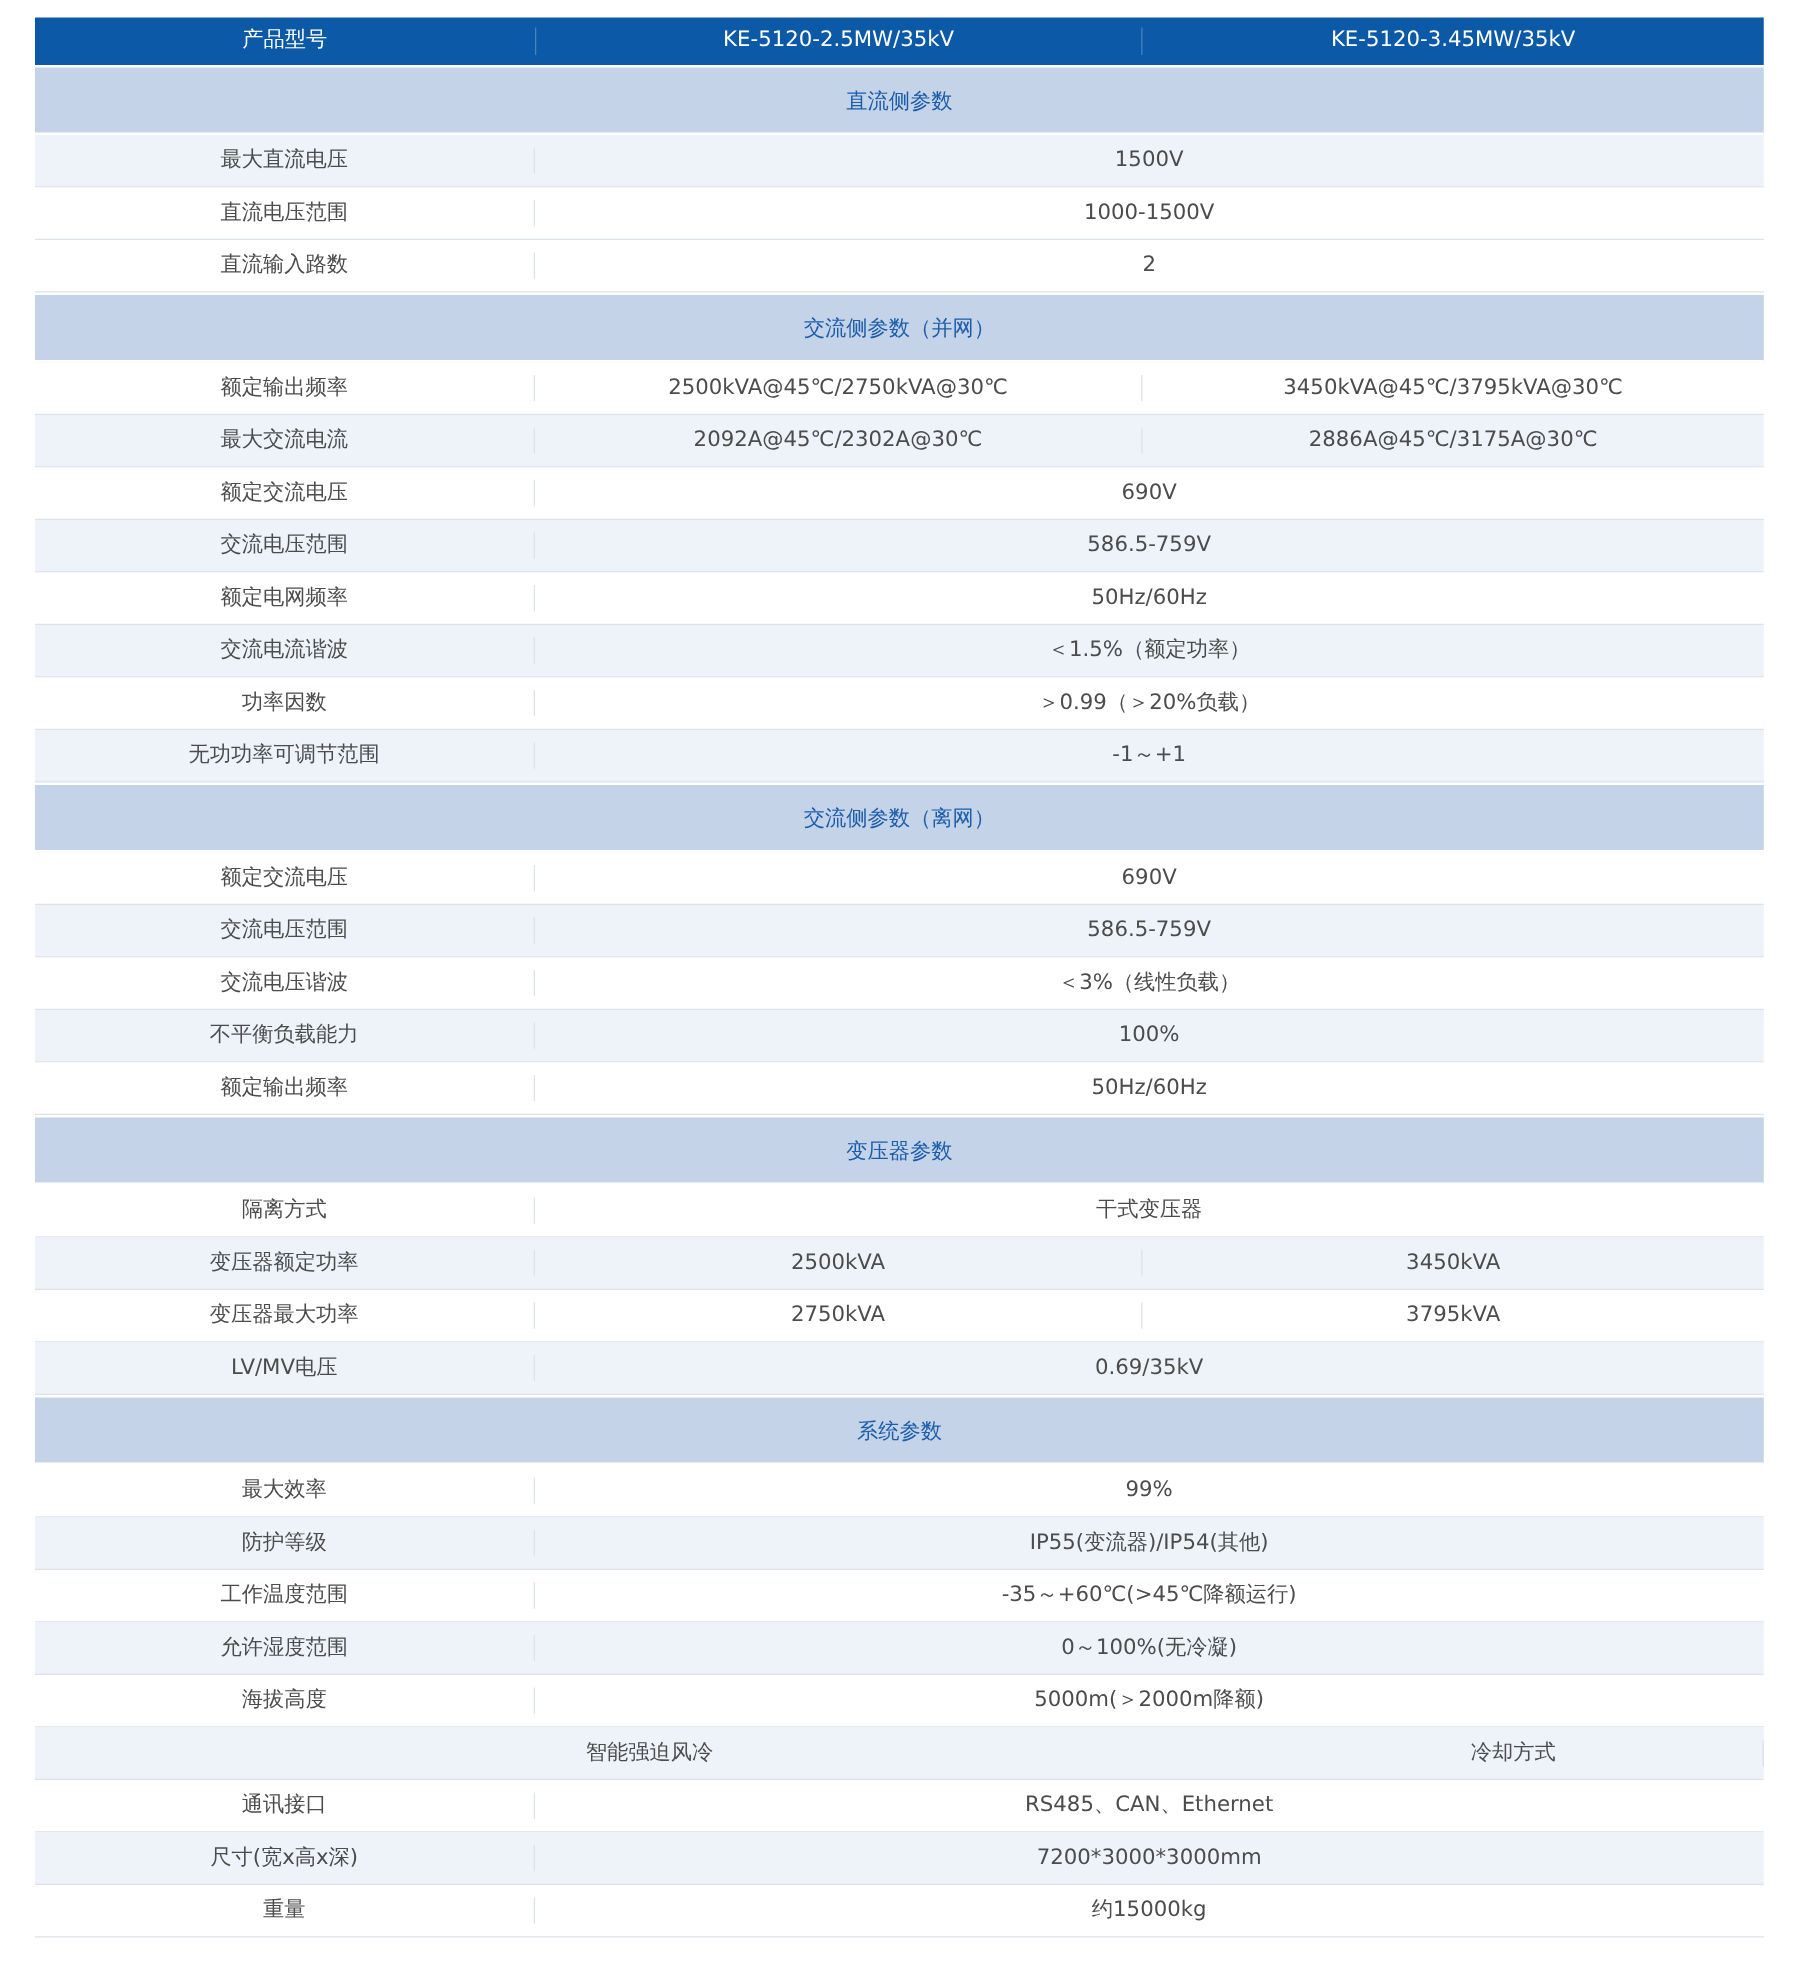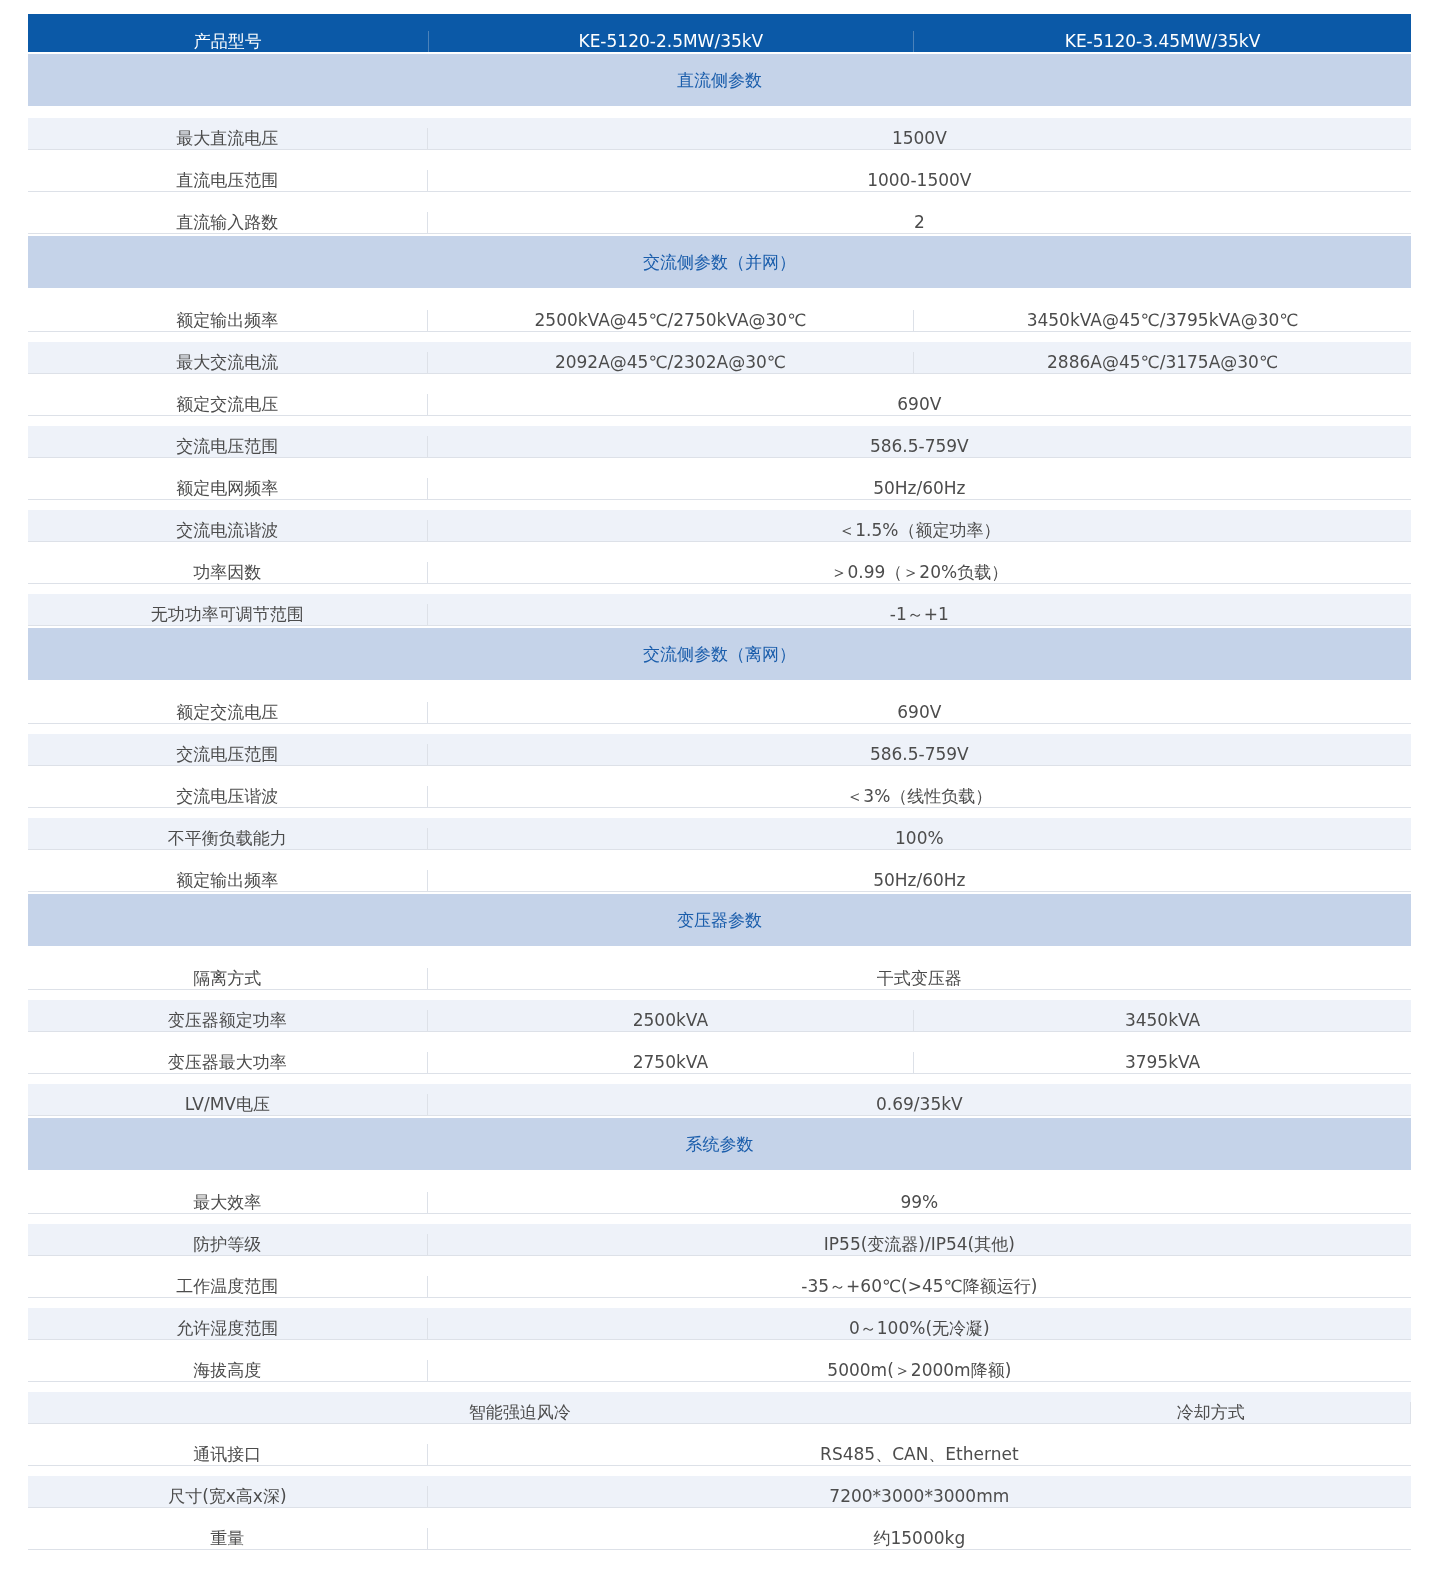--- a/index.html
+++ b/index.html
@@ -3,40 +3,40 @@
 <meta charset="utf-8">
 <style>
   * { box-sizing: border-box; margin: 0; padding: 0; }
   html, body {
     background: #ffffff;
     font-family: "DejaVu Sans", "Liberation Sans", sans-serif;
     color: var(--body-text, #4c4c4c);
   }
   .page { width: 1439px; min-height: 1581px; background: #ffffff; }
   .spec-table { margin: 14px 28px 48px 28px; }
-  .row { display: flex; width: 100%; align-items: flex-end; }
+  .row { display: flex; width: 100%; align-items: center; }
   .cell {
     display: flex; align-items: center; justify-content: center;
     font-size: 17px; line-height: 1.25; padding: 0 10px; text-align: center;
   }
   
   .header-row { background: var(--header-bg, #0b59a7); height: 38px; }
   .header-row .cell { color: var(--header-text, #ffffff); }
   .header-row .cell + .cell { border-left: 1px solid var(--header-divider, #4b82ba); }
   
   .section-row {
     height: 56px; background: var(--section-bg, #c5d3e9);
     border-top: 2px solid #ffffff; border-bottom: 2px solid #ffffff;
     display: flex; align-items: center; justify-content: center;
   }
   .section-row .section-title {
     color: var(--section-text, #1a5dab); font-size: 17px;
   }
   
-  .data-row { height: 32px; background: var(--row-white, #ffffff); border-bottom: 1px solid var(--row-border, #dde1e8); margin-top: 10px; }
+  .data-row { height: 42px; background: var(--row-white, #ffffff); border-bottom: 1px solid var(--row-border, #dde1e8); }
   .data-row.shaded { background: var(--row-shaded, #eef2f9); }
   .label-cell { width: 28.9%; }
   .data-row .label-cell { border-right: 1px solid var(--row-border, #dde1e8); }
   .val-cell-1 { width: 35.1%; }
   .val-cell-2 { width: 36%; border-left: 1px solid var(--row-border, #dde1e8); }
   .span-cell { width: 71.1%; }
 </style>
 </head>
 <body>
 

